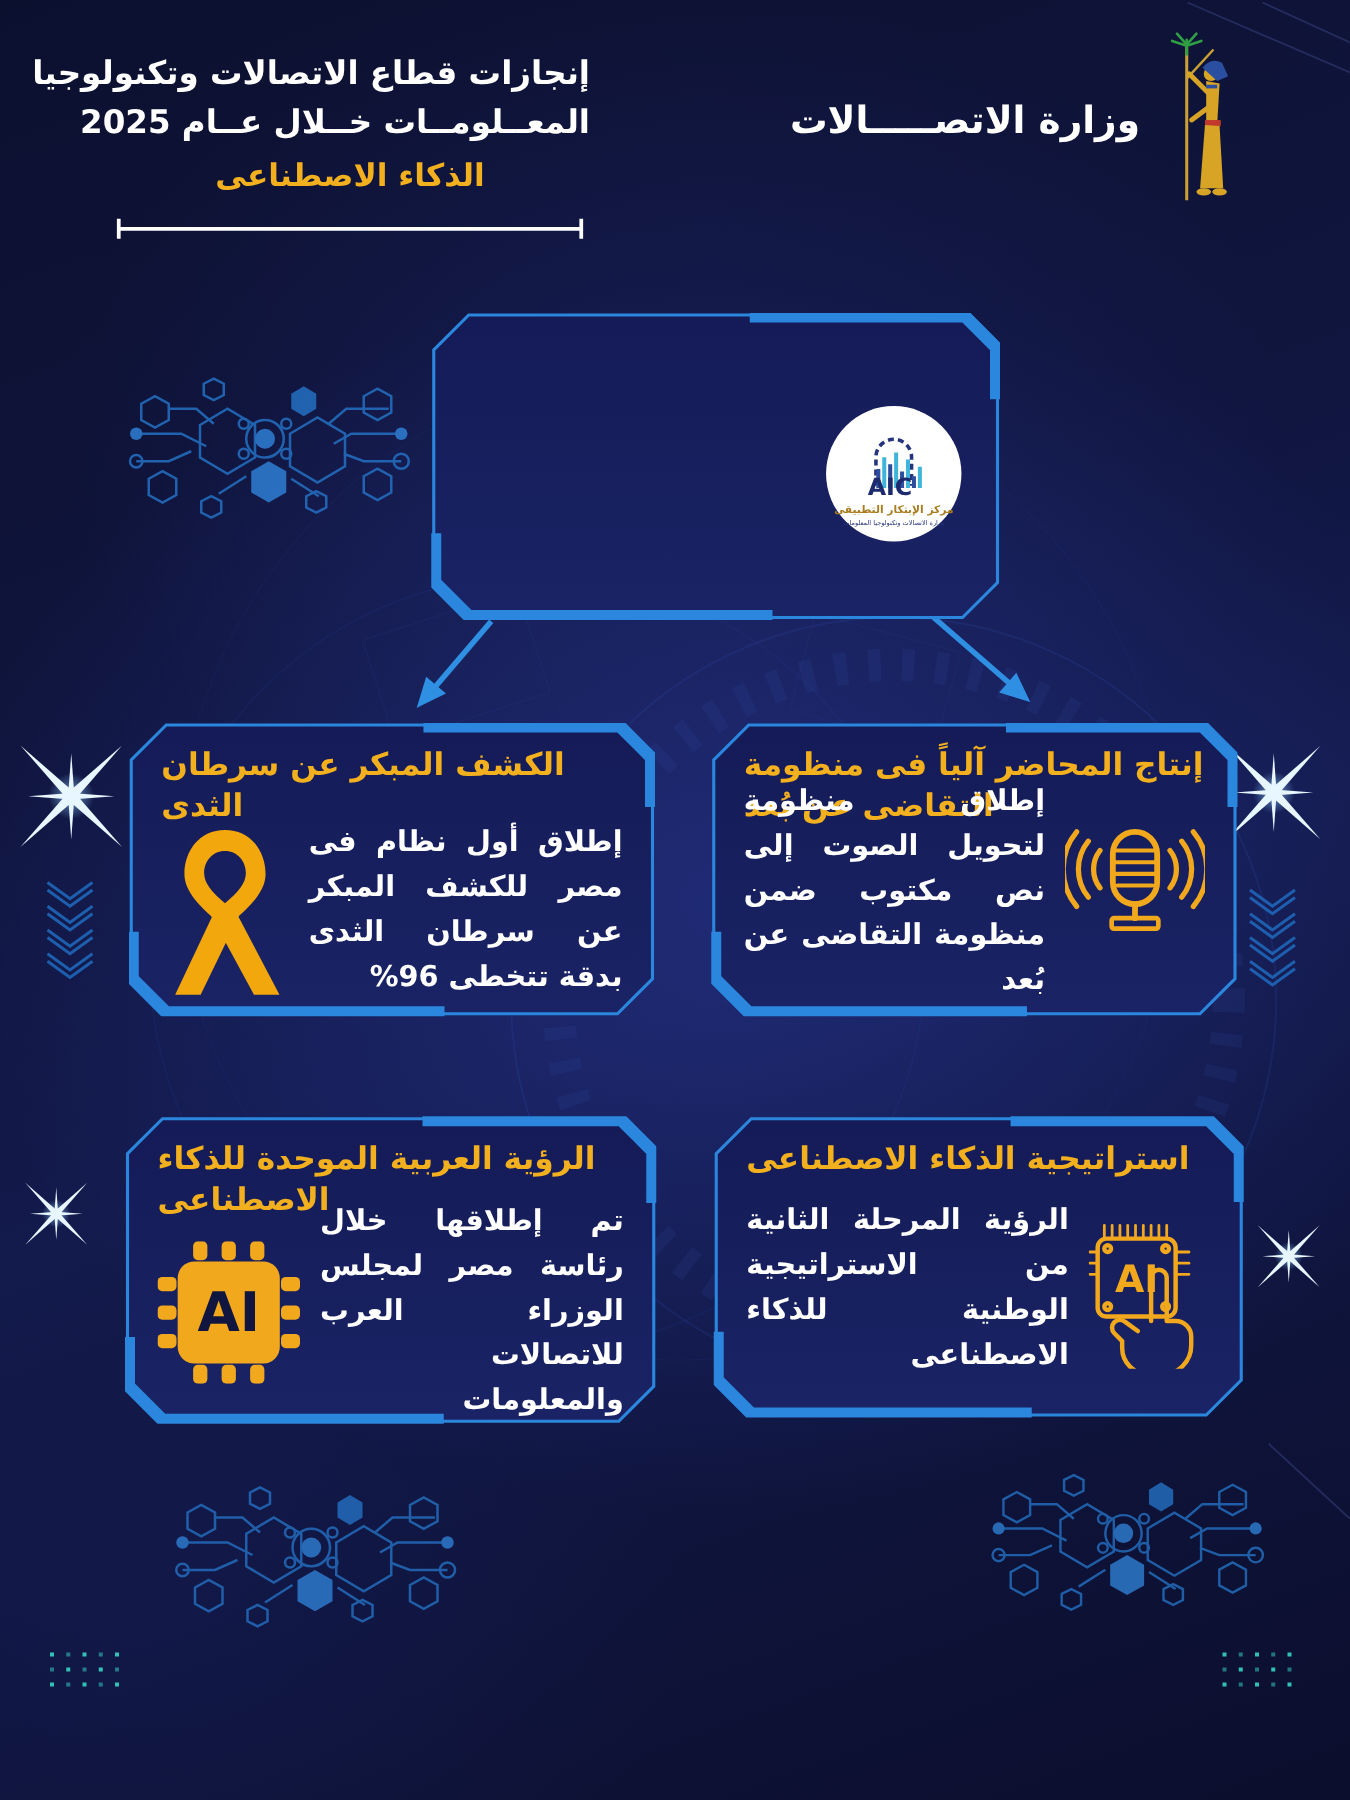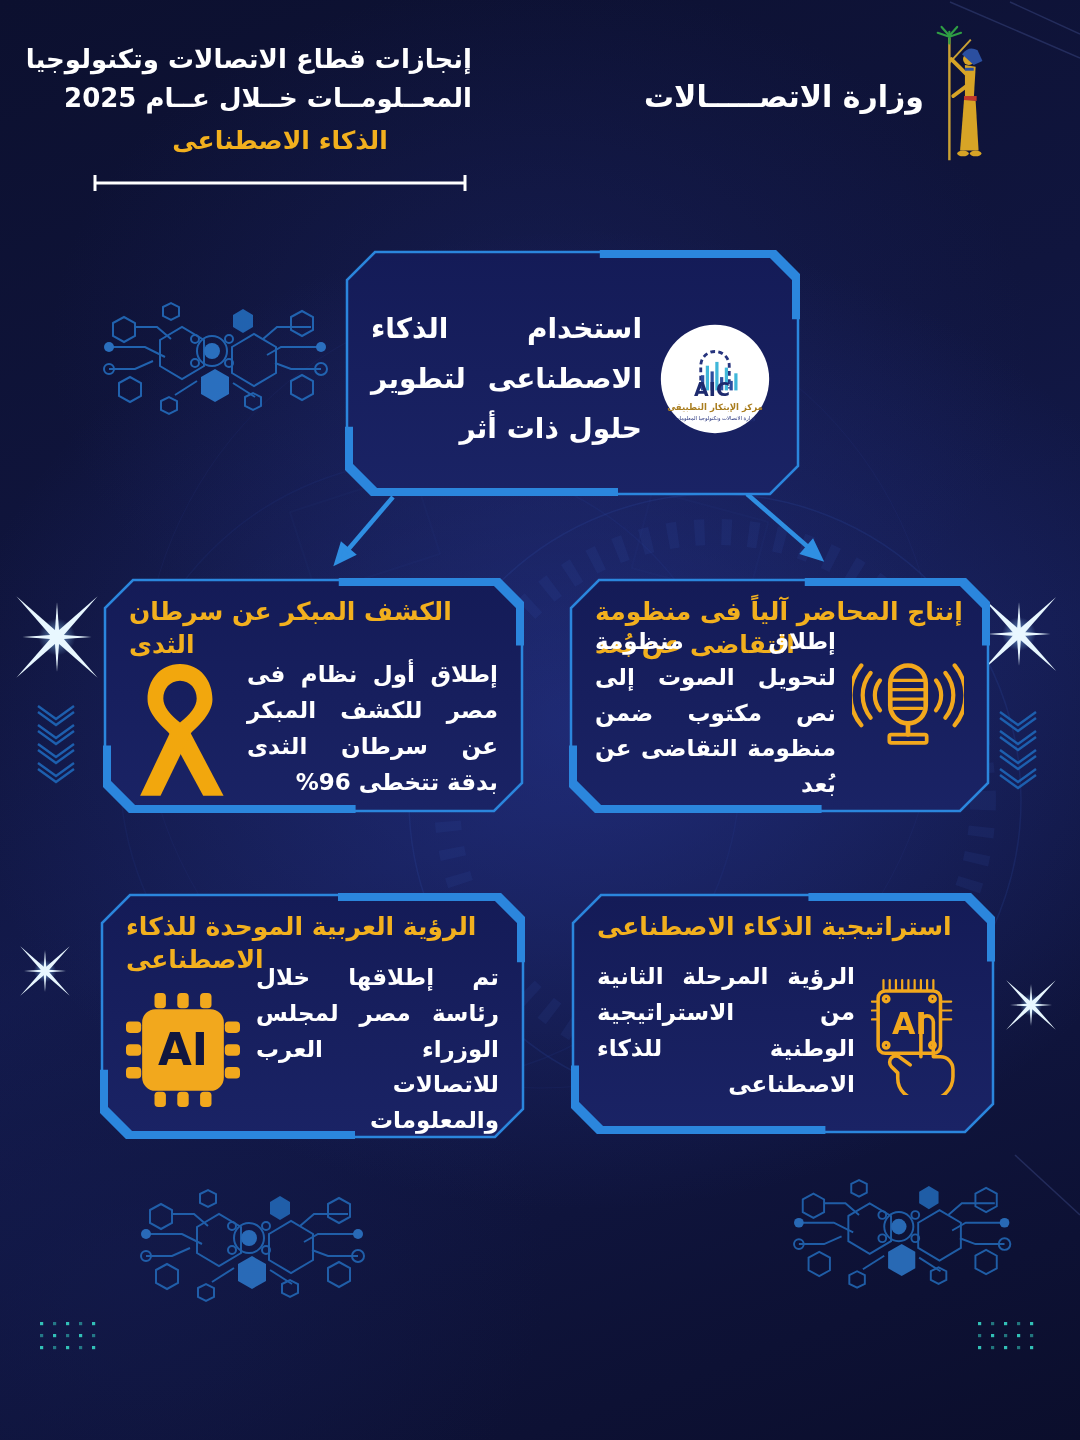--- a/index.html
+++ b/index.html
@@ -15,21 +15,21 @@
   svg{display:block}
   .bg-layer{position:absolute;inset:0;z-index:0}
 
   
   .header-title{position:absolute;left:88px;top:40px;width:384px;text-align:center;direction:rtl;z-index:2}
   .header-title .l1,.header-title .l2{color:#fff;font-size:26px;font-weight:800;line-height:1.5;white-space:nowrap}
   .header-title .l3{color:#F2B01E;font-size:25px;font-weight:800;margin-top:8px;white-space:nowrap}
   .title-underline{position:absolute;left:88px;top:172px;z-index:2}
 
   .ministry{position:absolute;right:78px;top:24px;display:flex;align-items:center;direction:ltr;z-index:2}
-  .ministry-name{text-align:right;color:#fff;font-weight:800;font-size:30px;line-height:1.35;margin-right:0;white-space:nowrap}
+  .ministry-name{text-align:right;color:#fff;font-weight:800;font-size:30px;line-height:1.35;margin-right:12px;white-space:nowrap}
 
   
   .card{position:absolute;z-index:3}
   .card .hud-frame{position:absolute;inset:0;z-index:0}
   .card .inner{position:relative;z-index:1;height:100%;box-sizing:border-box;display:flex;flex-direction:column;direction:rtl}
   .card-title{color:#F2B01E;font-weight:800;font-size:25px;line-height:1.3;text-align:left}
   .card-row{display:flex;align-items:center;gap:16px;flex:1;min-height:0}
   .card-body{flex:1;color:#fff;font-weight:700;font-size:23px;line-height:1.56;text-align:justify;direction:rtl}
   .icon-box{flex:none;display:flex;align-items:flex-end;justify-content:center}
 
@@ -251,21 +251,20 @@
               <path d="M7 12 V-2" stroke="#2d4d9e"></path>
               <path d="M12 12 V-12" stroke="#3fb6d9"></path>
               <path d="M17 12 V2" stroke="#2d4d9e"></path>
               <path d="M22 12 V-6" stroke="#3fb6d9"></path>
             </g>
             <text x="-22" y="18" font-size="20" font-weight="800" fill="#1d2a6e" text-anchor="end">AIC</text>
             <text x="0" y="33" font-size="9" font-weight="700" fill="#a97d1e" text-anchor="middle" direction="rtl">مركز الإبتكار التطبيقى</text>
             <text x="0" y="43" font-size="5.5" fill="#26337d" text-anchor="middle" direction="rtl">وزارة الاتصالات وتكنولوجيا المعلومات</text>
           </svg>
         </span>
-        <div class="card-body">استخدام الذكاء الاصطناعى لتطوير حلول ذات أثر</div>
       </div>
     </div>
   </section>
 
   <section class="card card-detect">
       <svg class="hud-frame" width="421" height="235" viewBox="0 0 421 235">
         <polygon points="30,2 391,2 419,30 419,205 391,233 30,233 2,205 2,30" fill="url(#cardg)" stroke="#2b86dd" stroke-width="2.5"></polygon>
      <path d="M 235.76000000000002 3 L 393 3 L 418 28 L 418 67.6" fill="none" stroke="#2b86dd" stroke-width="10"></path>
      <path d="M 3 167.4 L 3 205 L 30 232 L 252.6 232" fill="none" stroke="#2b86dd" stroke-width="10"></path>
       </svg>

